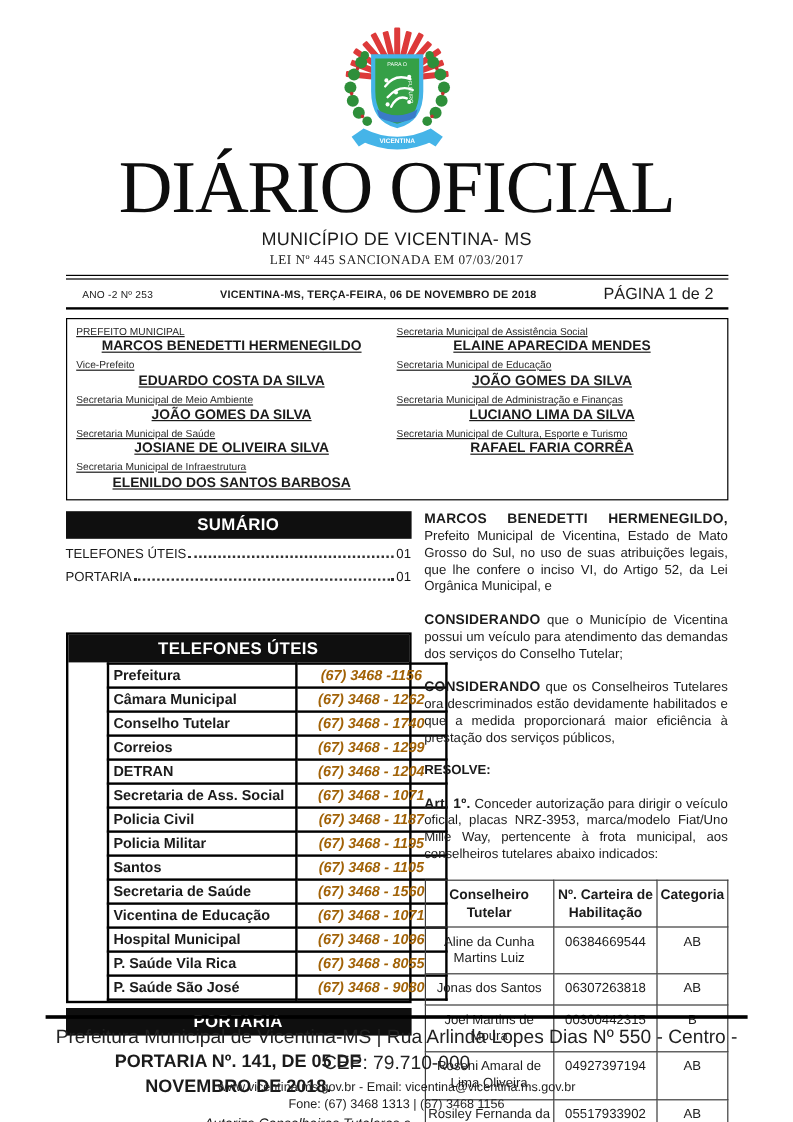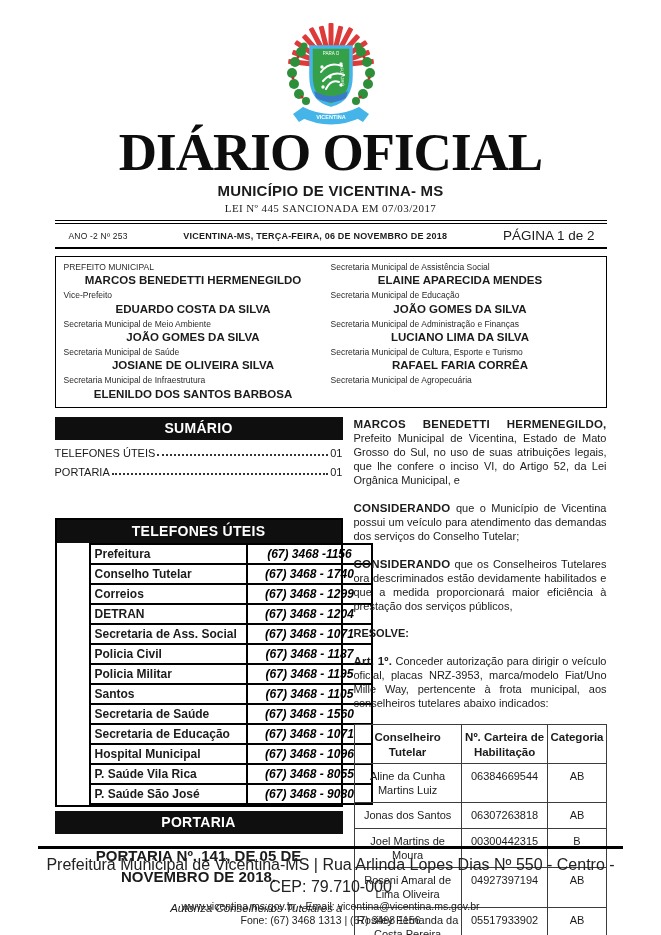--- a/index.html
+++ b/index.html
@@ -4,56 +4,56 @@
 <style>
   html,body{margin:0;padding:0;background:#888;}
   .page{
     width:661px;height:935px;background:#ffffff;position:relative;overflow:hidden;
     font-family:"Liberation Sans",sans-serif;color:#1b1b1b;margin:0 auto;
   }
   
   .masthead{text-align:center;padding-top:22px;}
   .crest{display:block;margin:0 auto;}
   .gazette-title{
-    font-family:"Liberation Serif",serif;font-weight:bold;font-size:53px;
+    font-family:"Liberation Serif",serif;font-weight:normal;font-size:62px;
     line-height:1.0;margin:0;letter-spacing:-1px;color:#0d0d0d;
   }
-  .muni{font-size:15px;font-weight:bold;margin-top:3px;letter-spacing:.2px;}
+  .muni{font-size:15px;font-weight:normal;margin-top:3px;letter-spacing:.2px;}
   .law{font-family:"Liberation Serif",serif;font-size:11px;margin-top:3px;letter-spacing:.4px;color:#222;}
   
   .inner{width:552px;margin:0 auto;}
   .infobar{
     margin-top:6px;border-top:4px double #000;border-bottom:2.5px solid #000;
     display:flex;justify-content:space-between;align-items:center;padding:4px 12px 4px 14px;box-sizing:border-box;
   }
   .infobar .anno{font-size:8.5px;letter-spacing:.2px;}
   .infobar .edition-date{font-size:9px;font-weight:bold;letter-spacing:.2px;}
   .infobar .pagenum{font-size:13.5px;}
   
   .officials{border:1.5px solid #000;margin-top:7px;padding:5px 8px 4px;display:flex;box-sizing:border-box;}
-  .officials .col{width:50%;}
+  .officials .col{width:50%;text-decoration:underline;}
   .official .role{font-size:8.5px;color:#2a2a2a;line-height:1.35;}
   .official .name{font-size:11.5px;font-weight:bold;text-align:center;line-height:1.2;margin:1px 8px 2px 0;}
   
   .main{display:flex;margin-top:9px;}
   .colL{width:288px;margin-right:11px;}
   .colR{width:253px;}
   .blackbar{background:#0f0f0f;color:#fff;font-weight:bold;font-size:14px;text-align:center;padding:3px 0 4px;letter-spacing:.3px;}
   
   .sum-entries{margin-top:6px;}
   .sum-entry{display:flex;align-items:flex-end;font-size:11px;margin:7px 0;}
   .sum-entry .lbl{white-space:nowrap;}
   .sum-entry .leader{flex:1;border-bottom:2px dotted #333;margin:0 2px 3px;}
   .sum-entry .pg{white-space:nowrap;}
   
   .phonewrap{margin-top:40px;border:2px solid #000;}
   .phones{width:100%;border-collapse:collapse;margin-left:32px;}
   .phones td{border:2px solid #000;padding:1.5px 4px;font-size:12px;line-height:1.25;}
   .phones td.pname{font-weight:bold;width:56%;}
-  .phones td.pnum{font-style:italic;font-weight:bold;text-align:center;color:#000000;}
+  .phones td.pnum{font-style:italic;font-weight:bold;text-align:center;color:#a16207;}
   
   .portaria-bar{margin-top:4px;}
   .portaria-no{margin-top:12px;font-size:15px;font-weight:bold;text-align:center;line-height:1.35;padding:0 24px;}
   .portaria-sum{margin-top:13px;font-size:11.5px;font-style:italic;text-align:right;line-height:1.45;padding-left:30px;}
   
   .colR p{font-size:11px;line-height:1.27;text-align:justify;margin:0 0 13px;}
   .colR p b{font-size:11.5px;letter-spacing:.2px;}
   .resolve{font-weight:bold;}
   
   .council{width:100%;border-collapse:collapse;margin-top:2px;}
@@ -195,24 +195,20 @@
           <div class="name">JOÃO GOMES DA SILVA</div>
         </div>
           <div class="official">
           <div class="role">Secretaria Municipal de Administração e Finanças</div>
           <div class="name">LUCIANO LIMA DA SILVA</div>
         </div>
           <div class="official">
           <div class="role">Secretaria Municipal de Cultura, Esporte e Turismo</div>
           <div class="name">RAFAEL FARIA CORRÊA</div>
         </div>
-          <div class="official">
-          <div class="role">Secretaria Municipal de Agropecuária</div>
-          <div class="name"></div>
-        </div>
         </div>
     </div>
 
     <div class="main">
 
       <div class="colL">
         <div class="blackbar">SUMÁRIO</div>
         <div class="sum-entries">
 
         <div class="sum-entry">
@@ -230,20 +226,24 @@
         <div class="phonewrap">
           <div class="blackbar">TELEFONES ÚTEIS</div>
           <table class="phones">
             <tbody>
 
             <tr>
                 <td class="pname">Prefeitura</td>
                 <td class="pnum">(67) 3468 -1156</td>
               </tr>
                 <tr>
+                <td class="pname">Câmara Municipal</td>
+                <td class="pnum">(67) 3468 - 1262</td>
+              </tr>
+                <tr>
                 <td class="pname">Conselho Tutelar</td>
                 <td class="pnum">(67) 3468 - 1740</td>
               </tr>
                 <tr>
                 <td class="pname">Correios</td>
                 <td class="pnum">(67) 3468 - 1299</td>
               </tr>
                 <tr>
                 <td class="pname">DETRAN</td>
                 <td class="pnum">(67) 3468 - 1204</td>
@@ -262,21 +262,21 @@
               </tr>
                 <tr>
                 <td class="pname">Santos</td>
                 <td class="pnum">(67) 3468 - 1105</td>
               </tr>
                 <tr>
                 <td class="pname">Secretaria de Saúde</td>
                 <td class="pnum">(67) 3468 - 1560</td>
               </tr>
                 <tr>
-                <td class="pname">Secretaria de Educação</td>
+                <td class="pname">Vicentina de Educação</td>
                 <td class="pnum">(67) 3468 - 1071</td>
               </tr>
                 <tr>
                 <td class="pname">Hospital Municipal</td>
                 <td class="pnum">(67) 3468 - 1096</td>
               </tr>
                 <tr>
                 <td class="pname">P. Saúde Vila Rica</td>
                 <td class="pnum">(67) 3468 - 8055</td>
               </tr>

